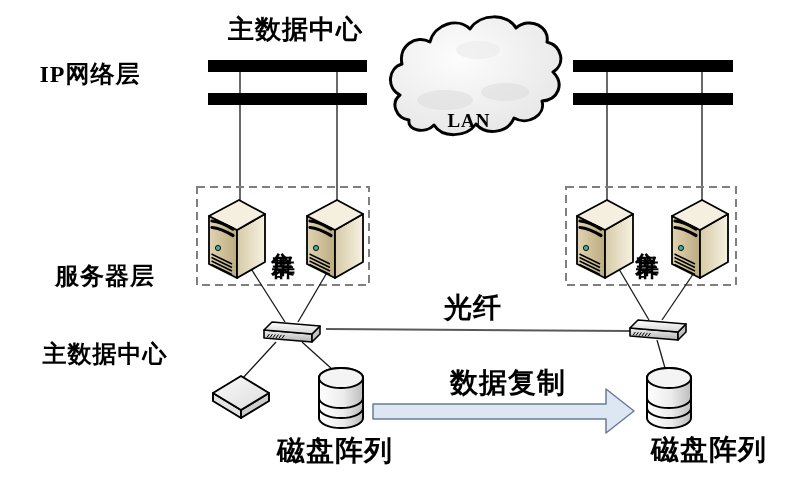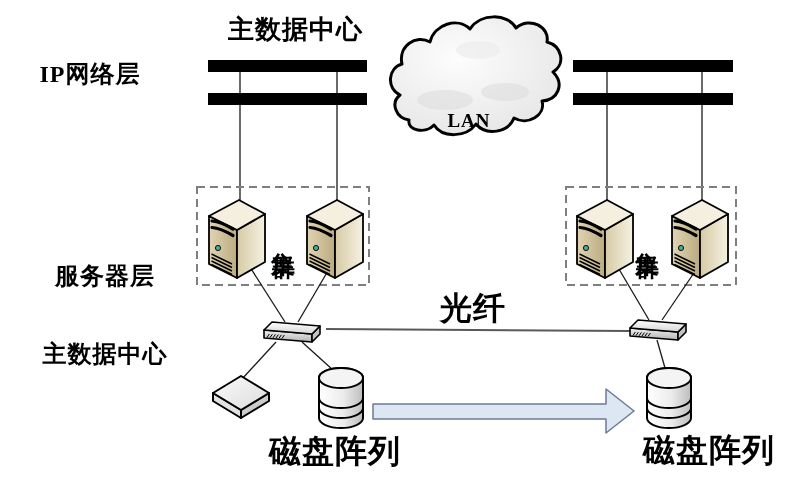--- a/index.html
+++ b/index.html
@@ -3,21 +3,21 @@
 <meta charset="utf-8">
 <style>
   html,body{margin:0;padding:0;background:#ffffff;}
   #stage{position:relative;width:800px;height:490px;background:#ffffff;overflow:hidden;
          font-family:"Liberation Serif","DejaVu Serif",serif;padding-left:39px;}
   #diagram-svg{position:absolute;left:0;top:0;}
   .lbl{position:absolute;color:#000;font-weight:bold;text-align:center;white-space:nowrap;
        font-family:"Liberation Serif","DejaVu Serif",serif;}
   .t26{font-size:26px;line-height:30px;letter-spacing:1px;}
   .t24{font-size:24px;line-height:28px;letter-spacing:1px;}
-  .t25{font-size:32px;line-height:28px;letter-spacing:1px;font-family:Liberation Serif, serif;}
+  .t25{font-size:28px;line-height:28px;letter-spacing:1px;font-family:Liberation Serif, serif;}
   .lan{font-size:19px;line-height:20px;letter-spacing:1px;}
   .vert{writing-mode:vertical-rl;letter-spacing:4px;font-size:24px;line-height:26px;}
 </style>
 </head>
 <body>
 
 <div id="stage">
 
   <svg id="diagram-svg" width="800" height="490" viewBox="0 0 800 490">
     <defs>
@@ -161,17 +161,18 @@
   <div class="lbl t24" style="left:25px;top:60px;width:130px;">IP网络层</div>
   <div class="lbl t24" style="left:40px;top:216px;width:130px;margin-top:46px;">服务器层</div>
   <div class="lbl t24" style="left:30px;top:340px;width:150px;">主数据中心</div>
 
   <div class="lbl lan" style="left:444px;top:63px;width:50px;margin-top:48px;">LAN</div>
 
   <div class="lbl vert" style="left:270px;top:205px;height:64px;">集群</div>
   <div class="lbl vert" style="left:634px;top:205px;height:64px;">集群</div>
 
   <div class="lbl t25" style="left:423px;top:294px;width:100px;">光纤</div>
+  <div class="lbl t25" style="left:428px;top:369px;width:160px;">数据复制</div>
 
   <div class="lbl t25" style="left:265px;top:437px;width:140px;">磁盘阵列</div>
   <div class="lbl t25" style="left:639px;top:436px;width:140px;">磁盘阵列</div>
 
 </div>
 
 </body></html>

